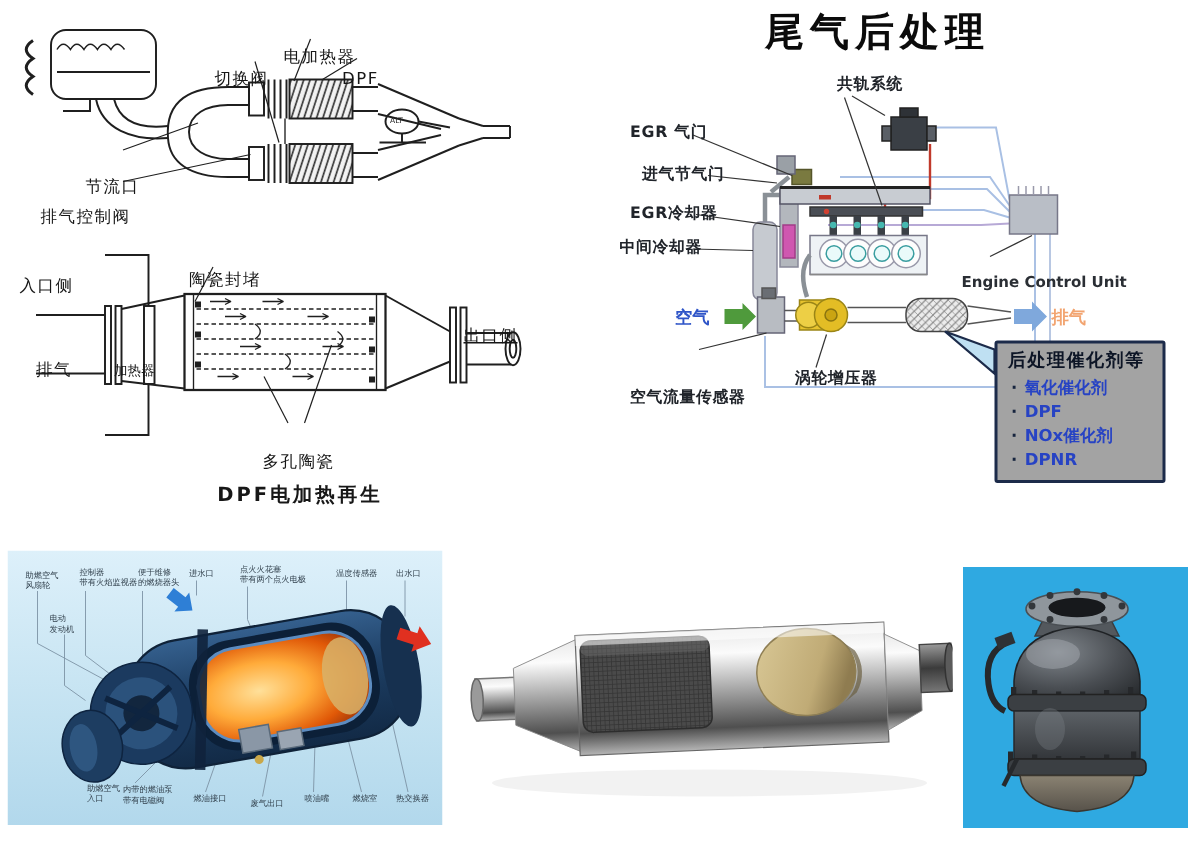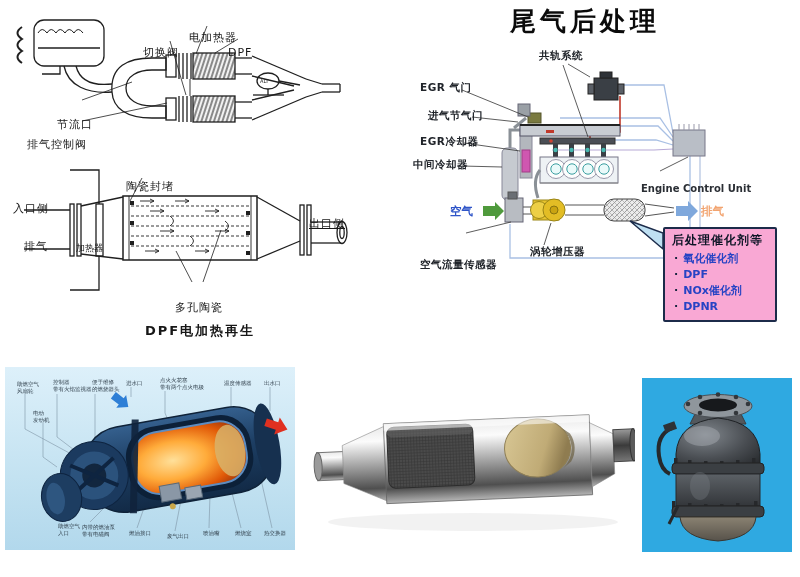--- a/index.html
+++ b/index.html
@@ -7,21 +7,21 @@
           font-family:"DejaVu Sans",sans-serif;color:#1a1a1a;}
   .panel{position:absolute;}
   svg{display:block;}
   .lb{position:absolute;white-space:pre;line-height:1.18;color:#171717;margin-top:20px;}
   .lb.cn{font-size:11px;letter-spacing:1px;}
   .cap{font-weight:bold;font-size:13px;letter-spacing:2px;text-align:center;}
   .b-title{position:absolute;font-size:26px;font-weight:bold;letter-spacing:4px;color:#0b0b0b;}
   .b-lbl{position:absolute;font-size:10.5px;font-weight:bold;color:#20242a;white-space:pre;letter-spacing:0.5px;}
   .ecu-lbl{position:absolute;font-size:10px;font-weight:bold;color:#2a2e34;white-space:pre;}
   .air-lbl{position:absolute;font-size:11.5px;font-weight:bold;}
-  .callout{position:absolute;box-sizing:border-box;border:2px solid #1c2b4a;background:#f9a8d4;
+  .callout{position:absolute;box-sizing:border-box;border:2px solid #1c2b4a;background:#a3a3a3;
            border-radius:2px;padding:3px 5px 4px 7px;}
   .callout .t{font-size:12px;font-weight:bold;color:#0d1526;letter-spacing:1px;margin-bottom:2px;}
   .callout .row{display:flex;align-items:baseline;font-size:11px;font-weight:bold;color:#2743c4;line-height:1.45;}
   .callout .row .bu{margin:0 5px 0 2px;color:#16243e;}
   .hl{position:absolute;font-size:5.5px;line-height:1.25;color:#33424e;white-space:pre;}
   .alt-tag{position:absolute;font-size:5px;color:#222;}
 </style>
 </head>
 <body>
 
@@ -159,21 +159,21 @@
     </svg>
 
     <div class="lb cn" style="left:143px;top:27px;">切换阀</div>
     <div class="lb cn" style="left:189px;top:12px;">电加热器</div>
     <div class="lb cn" style="left:228px;top:27px;">DPF</div>
     <div class="lb cn" style="left:57px;top:99px;">节流口</div>
     <div class="lb cn" style="left:27px;top:119px;">排气控制阀</div>
     <div class="alt-tag" style="left:260px;top:78px;">ALT</div>
 
     <div class="lb cn" style="left:126px;top:161px;">陶瓷封堵</div>
-    <div class="lb cn" style="left:13px;top:183px;">入口侧</div>
+    <div class="lb cn" style="left:13px;top:165px;">入口侧</div>
     <div class="lb cn" style="left:24px;top:221px;">排气</div>
     <div class="lb cn" style="left:76px;top:223px;font-size:9px;letter-spacing:0;">加热器</div>
     <div class="lb cn" style="left:309px;top:198px;text-decoration:underline;">出口侧</div>
     <div class="lb cn" style="left:175px;top:282px;">多孔陶瓷</div>
     <div class="lb cap" style="left:115px;top:303px;width:170px;">DPF电加热再生</div>
   </div>
 
   <div class="panel" style="left:402px;top:0;width:398px;height:355px;">
     <svg width="398" height="355" viewBox="0 0 398 355">
       <defs>
@@ -290,21 +290,21 @@
         <path d="M60,90 L126,117"></path>
         <path d="M70,117 L116,122"></path>
         <path d="M62,143 L118,151"></path>
         <path d="M60,166 L100,167"></path>
         <path d="M258,171 L286,157"></path>
         <path d="M64,233 L109,222"></path>
         <path d="M142,245 L149,223"></path>
       </g>
     </svg>
     <div class="b-title" style="left:78px;top:4px;width:210px;text-align:center;">尾气后处理</div>
-    <div class="b-lbl" style="left:137px;top:49px;">共轨系统</div>
+    <div class="b-lbl" style="left:156px;top:49px;">共轨系统</div>
     <div class="b-lbl" style="left:18px;top:81px;">EGR 气门</div>
     <div class="b-lbl" style="left:26px;top:109px;">进气节气门</div>
     <div class="b-lbl" style="left:18px;top:135px;">EGR冷却器</div>
     <div class="b-lbl" style="left:11px;top:158px;">中间冷却器</div>
     <div class="air-lbl" style="left:48px;top:204px;color:#2f55c8;">空气</div>
     <div class="b-lbl" style="left:18px;top:233px;margin-top:25px;">空气流量传感器</div>
     <div class="b-lbl" style="left:128px;top:245px;">涡轮增压器</div>
     <div class="ecu-lbl" style="left:239px;top:171px;margin-top:12px;">Engine Control Unit</div>
     <div class="air-lbl" style="left:299px;top:204px;color:#f2a470;">排气</div>
     <div class="callout" style="left:261px;top:227px;width:114px;height:95px;">

